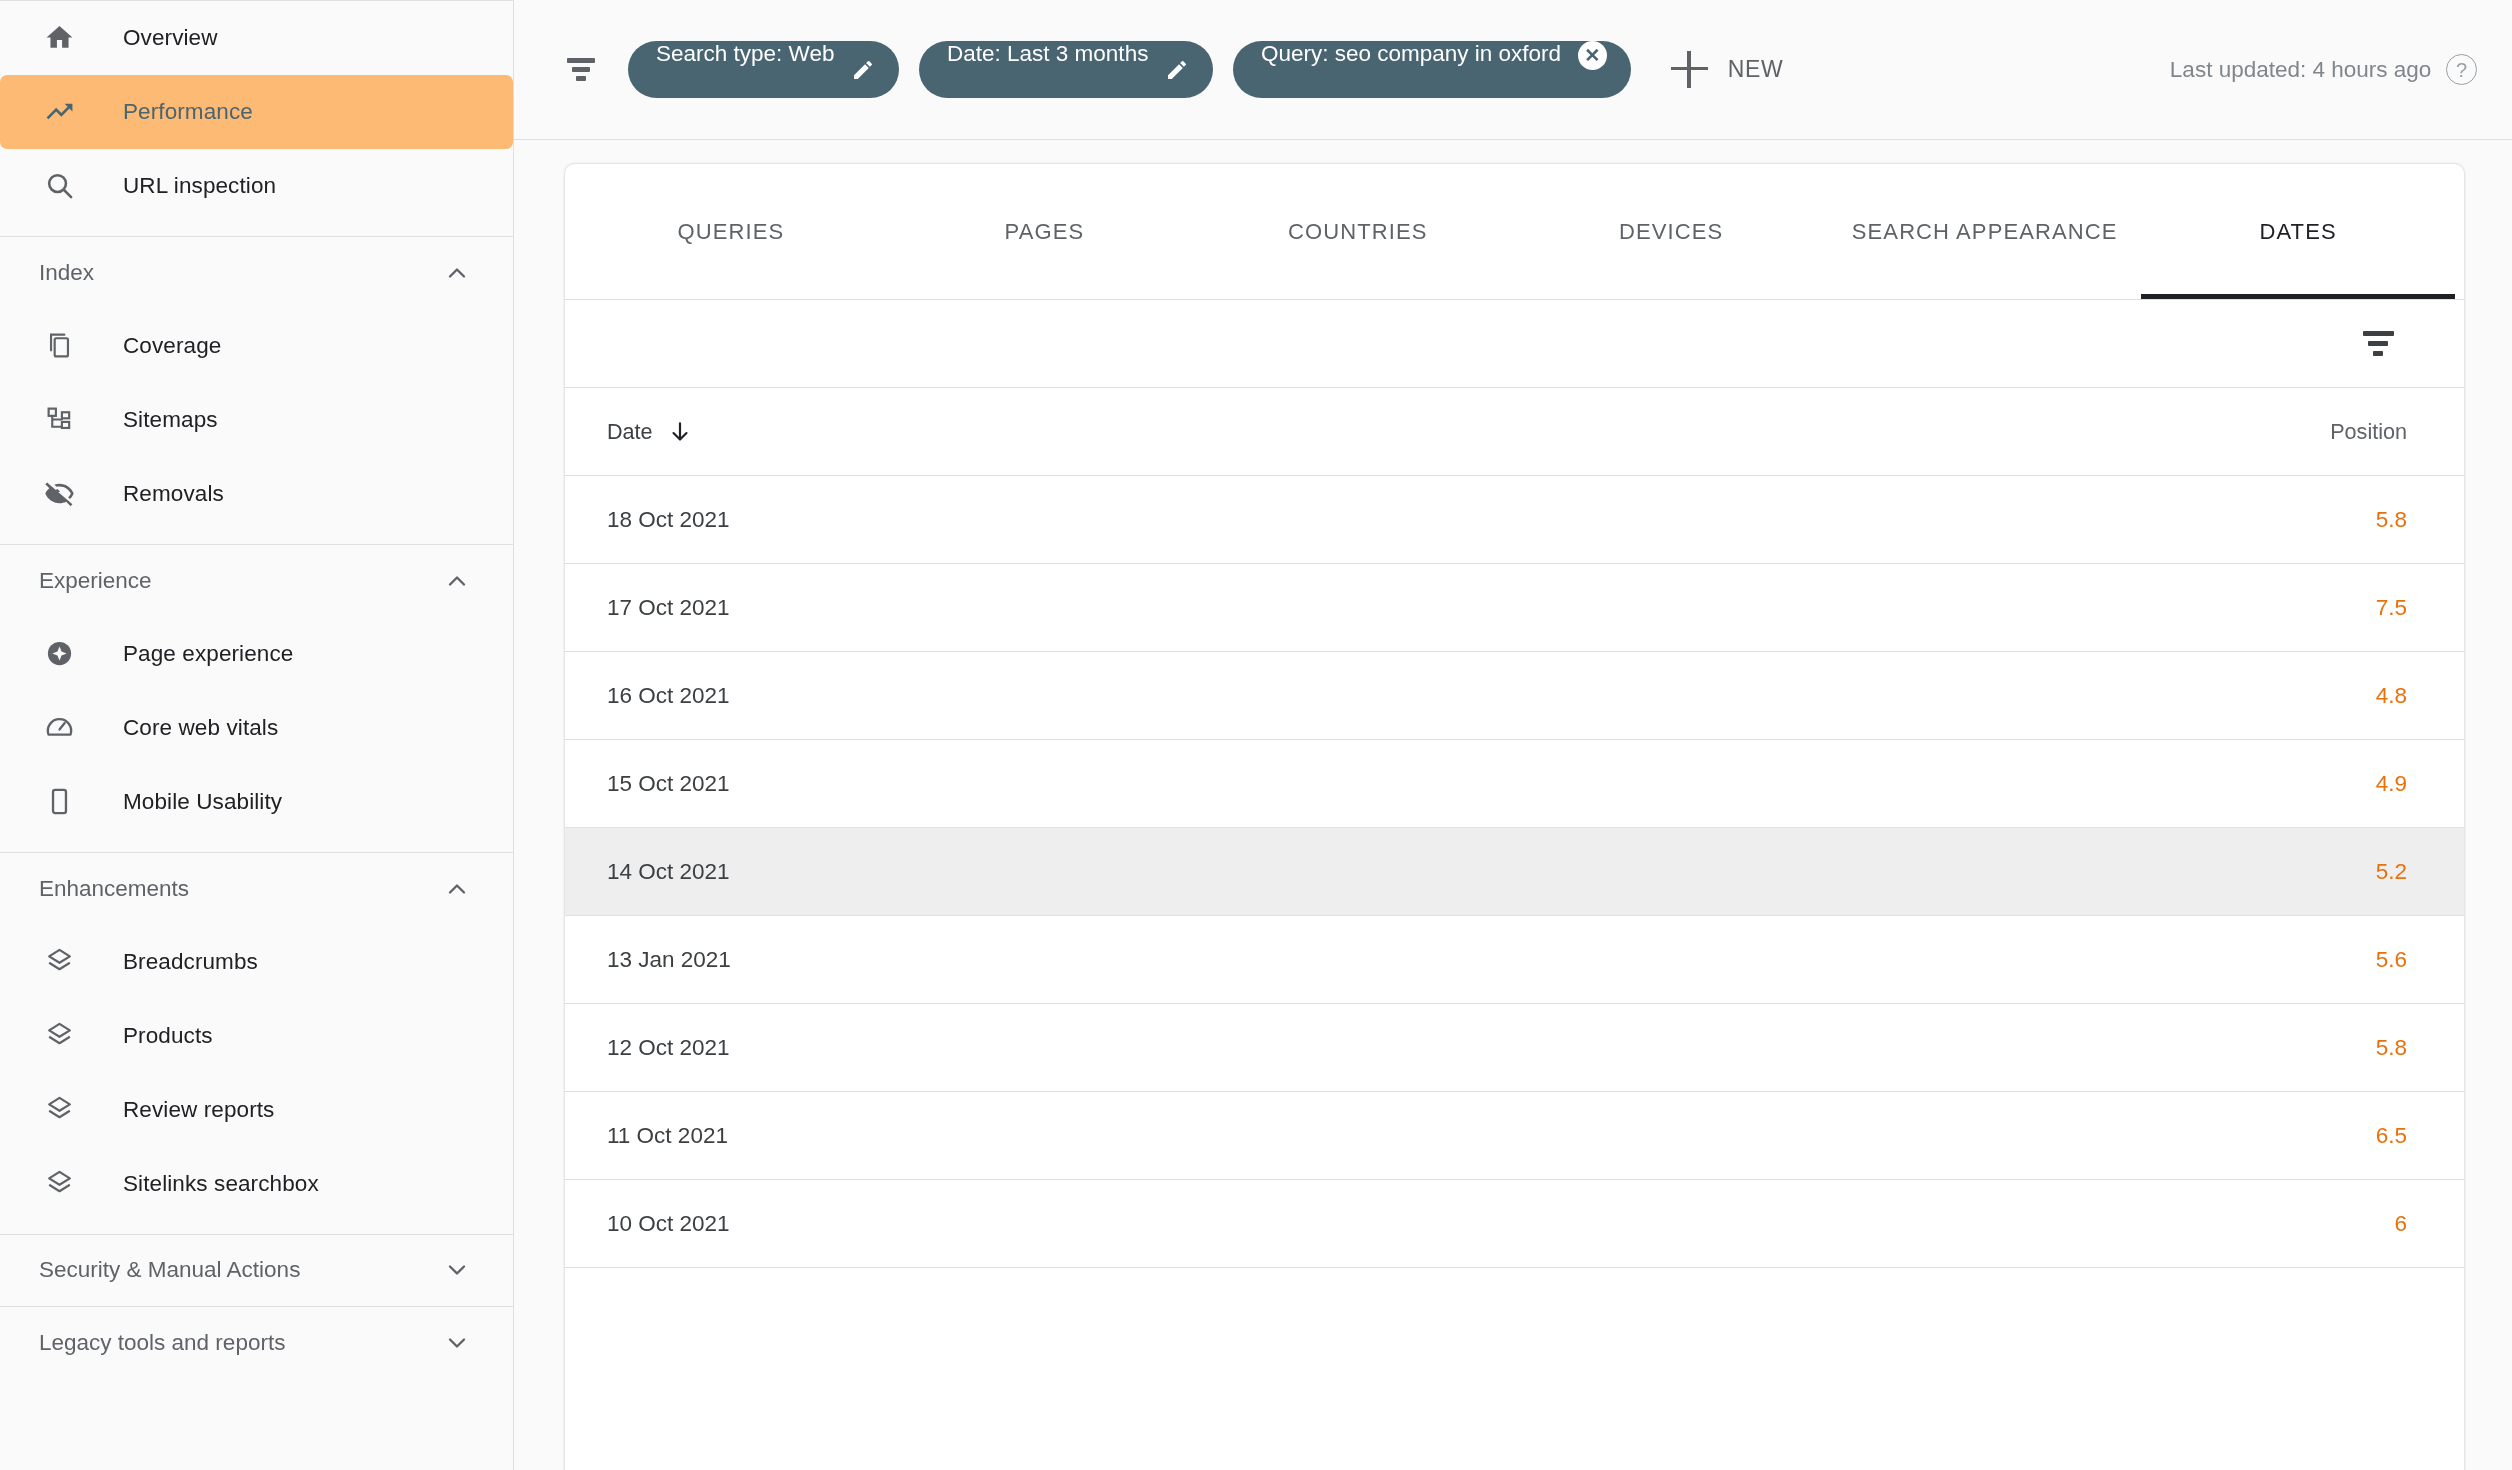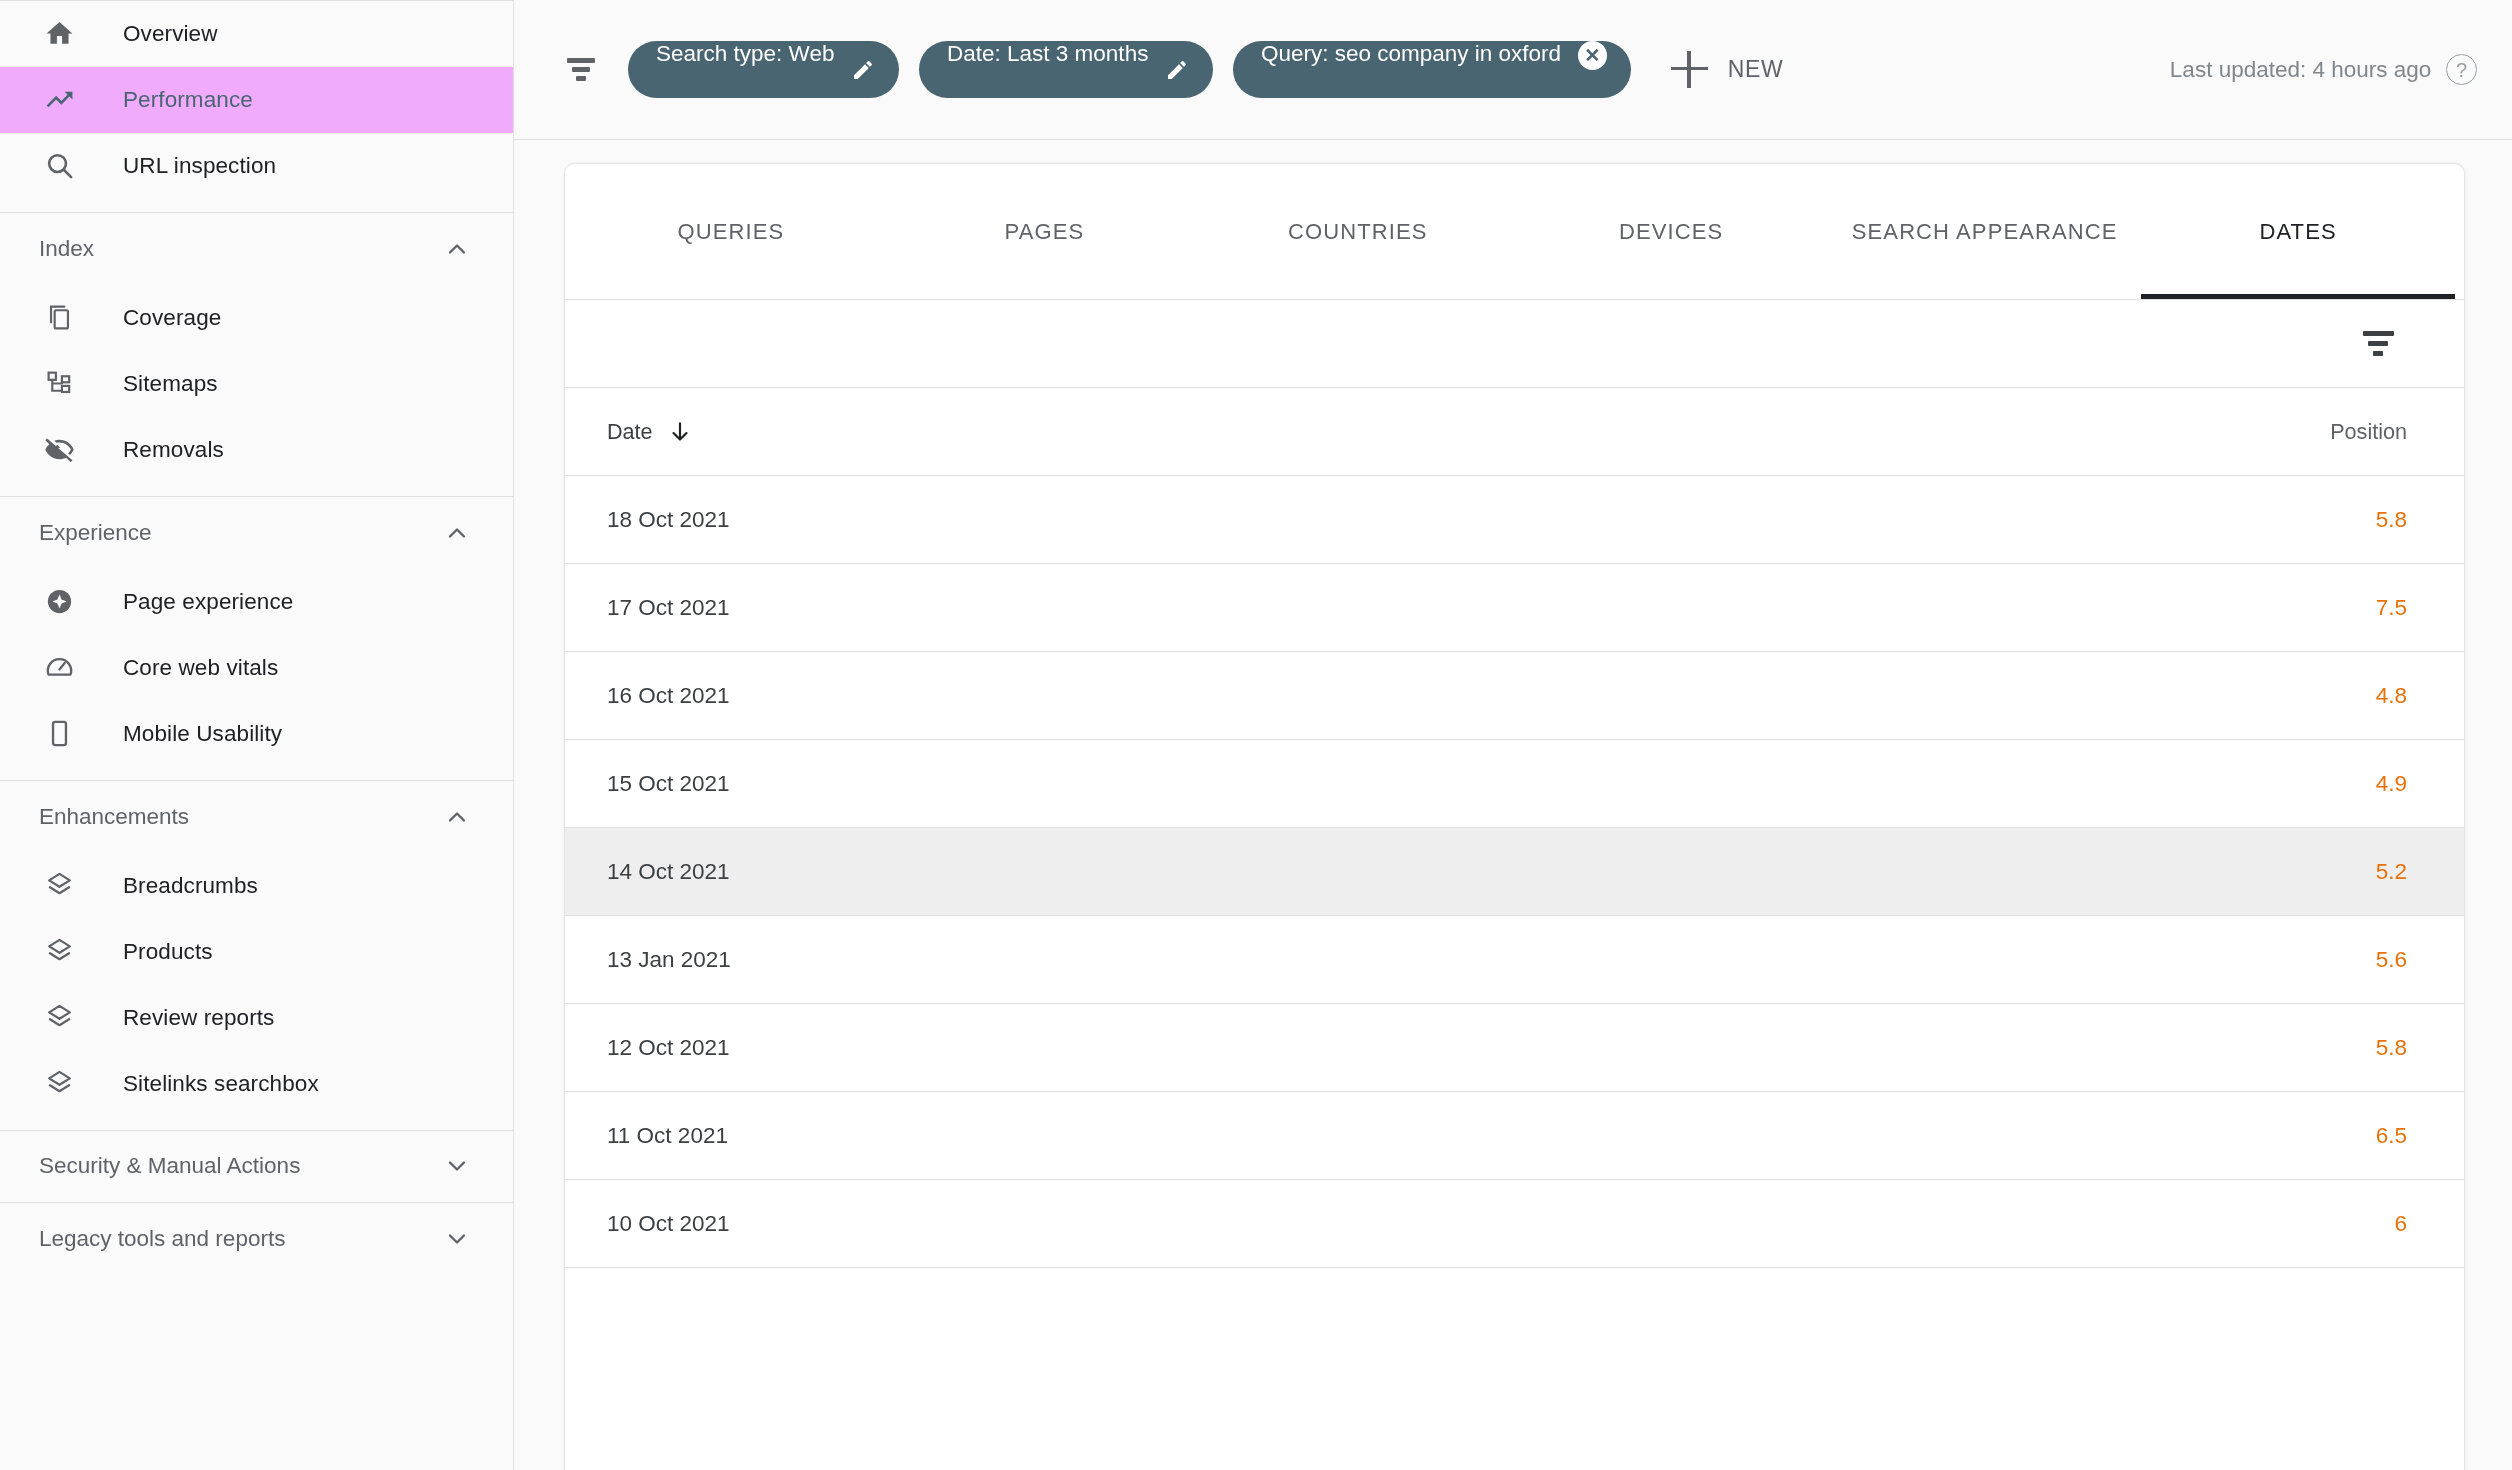--- a/index.html
+++ b/index.html
@@ -20,39 +20,39 @@
     position: relative;
     overflow: hidden;
     flex: 0 0 514px;
   }
   .sb-toprule { height: 0.9px; background: #e0e0e0; width: 100%; }
   .sb-group { padding: 0; }
   .sb-divider { height: 0.9px; background: #e0e0e0; margin: 0; }
 
   .sb-item {
     display: flex; align-items: center;
-    height: 66px;
+    height: 74px;
     padding-left: 39px;
     cursor: pointer;
     position: relative;
   }
   .sb-item .sb-ico {
     width: 40px; height: 40px;
     display: flex; align-items: center; justify-content: center;
     flex: 0 0 40px;
     color: #5f6368;
   }
   .sb-item .sb-label {
     margin-left: 44px;
     font-size: 22.5px;
     color: #202124;
     letter-spacing: 0.1px;
     white-space: nowrap;
   }
-  .sb-item.active { background: #f0abfc; }
+  .sb-item.active { background: #fdba74; border-radius: 7px; }
   .sb-item.active .sb-label { color: #4a6572; }
   .sb-item.active .sb-ico { color: #4a6572; }
 
   .sb-section {
     display: flex; align-items: center;
     height: 72px;
     padding-left: 39px;
     padding-right: 42px;
     cursor: pointer;
   }

